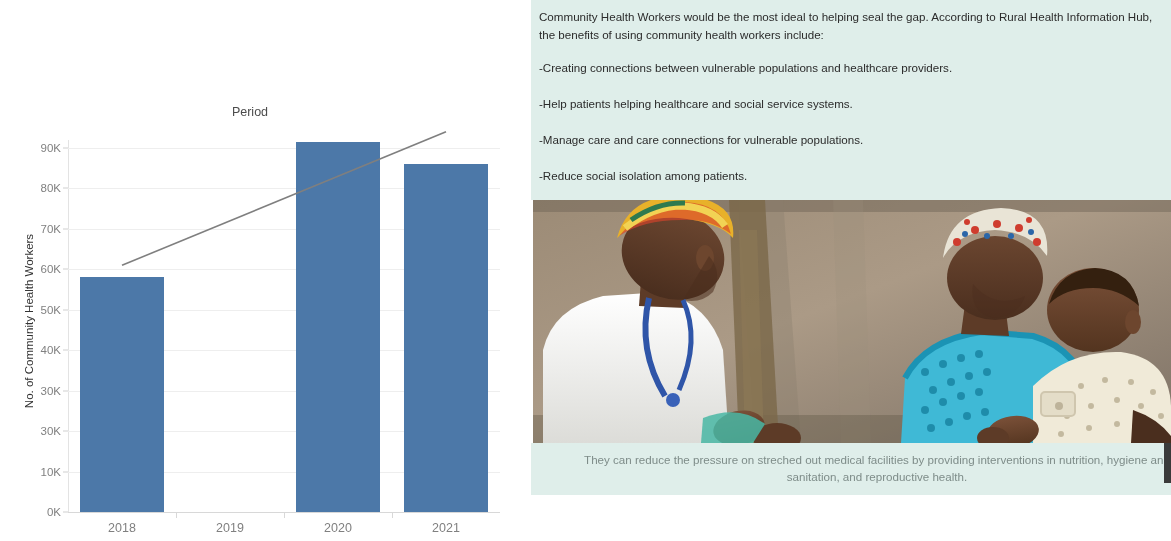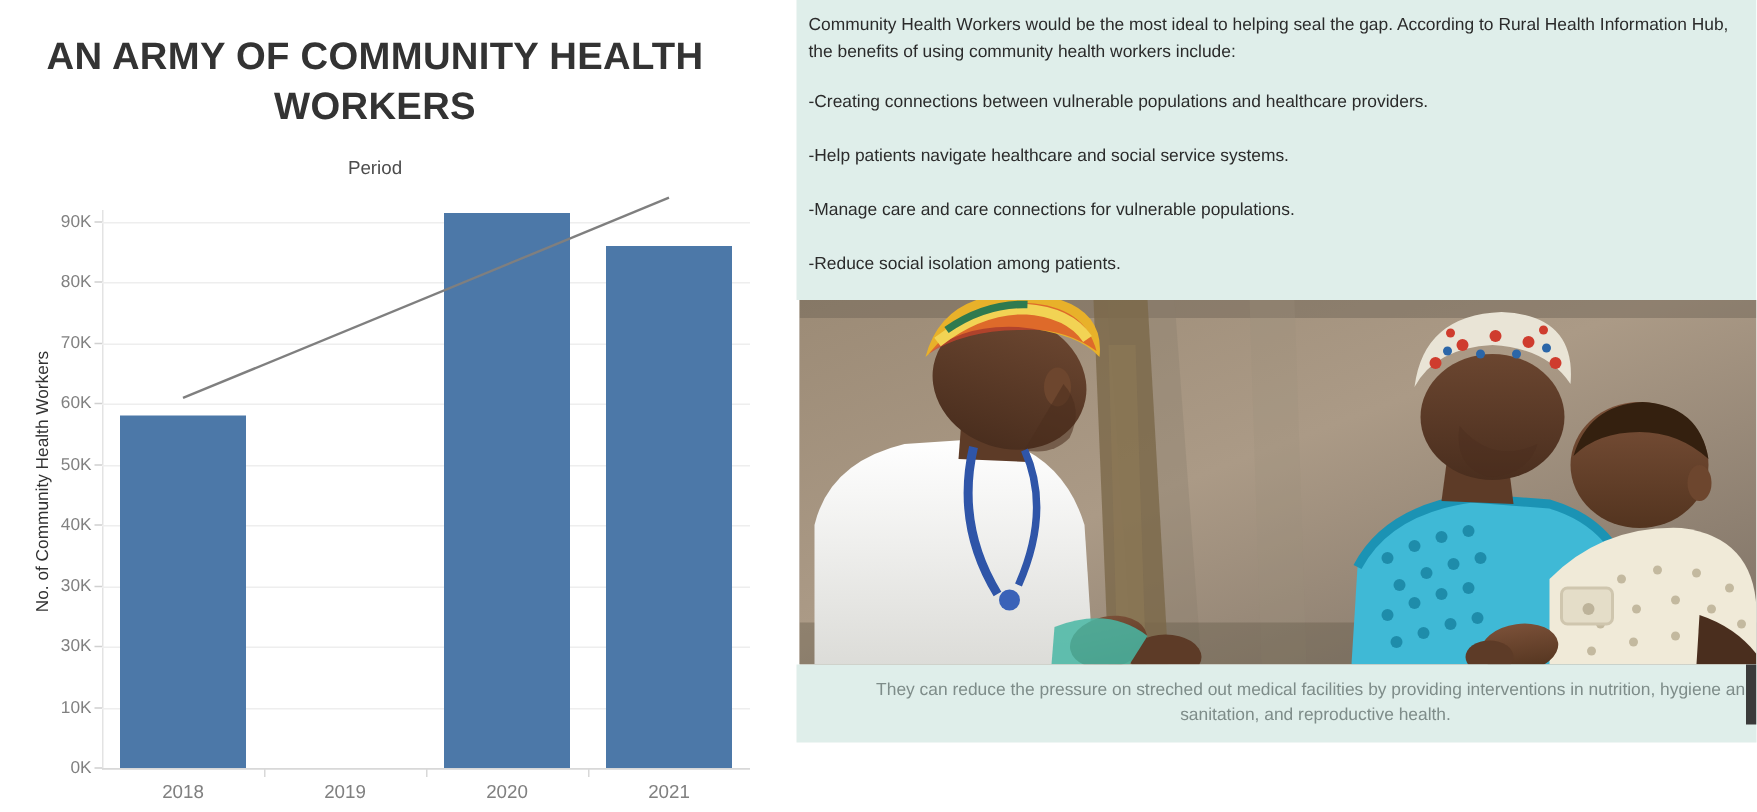--- a/index.html
+++ b/index.html
@@ -208,21 +208,20 @@
     background: #3a3a3a;
   }
 </style>
 </head>
 <body>
 
 <div id="root">
 
   <div id="chart-panel">
 
-    <div id="chart-title">AN ARMY OF COMMUNITY HEALTH WORKERS</div>
 
     <div id="period-label">Period</div>
 
     <div id="y-axis-title">No. of Community Health Workers</div>
 
     <div id="y-axis-line"></div>
     <div id="x-axis-line"></div>
 
     <div id="plot">
         <div class="gridline" style="top: 372px; background: rgb(216, 216, 216);"></div>
@@ -270,21 +269,21 @@
       <div class="xtick-sep" style="left: 284px;"></div>
       <div class="xlabel" style="left: 446px;">2021</div>
       <div class="xtick-sep" style="left: 392px;"></div>
     </div>
 
   <div id="right-panel">
 
     <div id="text-block">
       <p class="intro">Community Health Workers would be the most ideal to helping seal the gap. According to Rural Health Information Hub, the benefits of using community health workers include:</p>
       <p class="bullet">-Creating connections between vulnerable populations and healthcare providers.</p>
-      <p class="bullet">-Help patients navigate healthcare and social service systems.</p>
+      <p class="bullet">-Help patients helping healthcare and social service systems.</p>
       <p class="bullet">-Manage care and care connections for vulnerable populations.</p>
       <p class="bullet">-Reduce social isolation among patients.</p>
     </div>
 
     <div id="photo">
       <svg width="638" height="243" viewBox="0 0 638 243">
         <defs>
           <linearGradient id="wallg" x1="0" y1="0" x2="1" y2="1">
             <stop offset="0%" stop-color="#9c8b76"></stop>
             <stop offset="45%" stop-color="#ab9a86"></stop>

